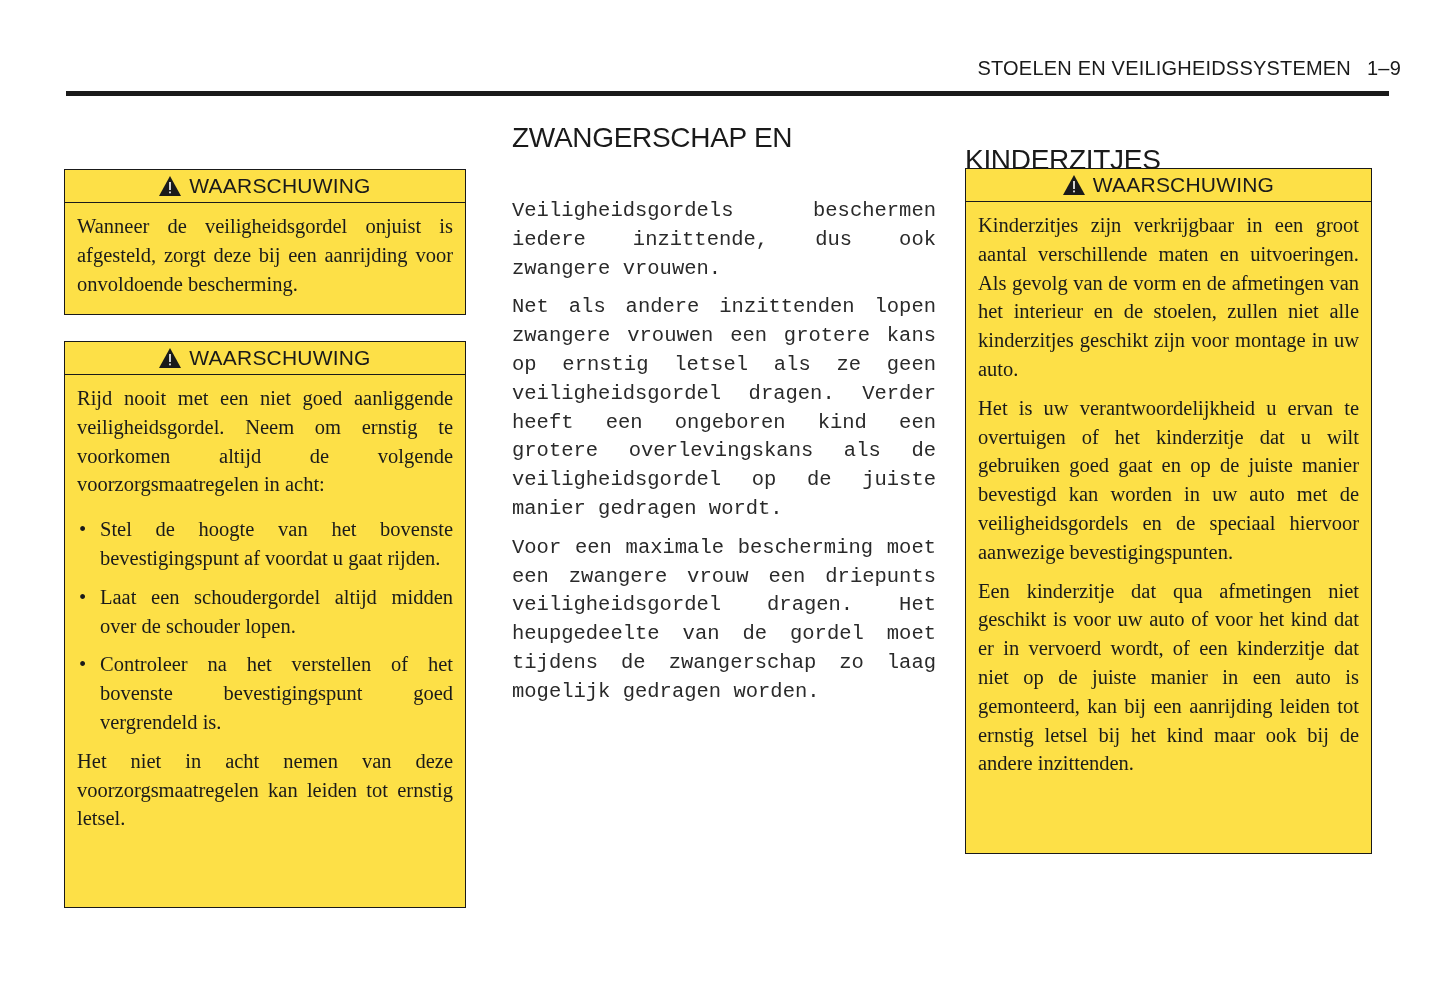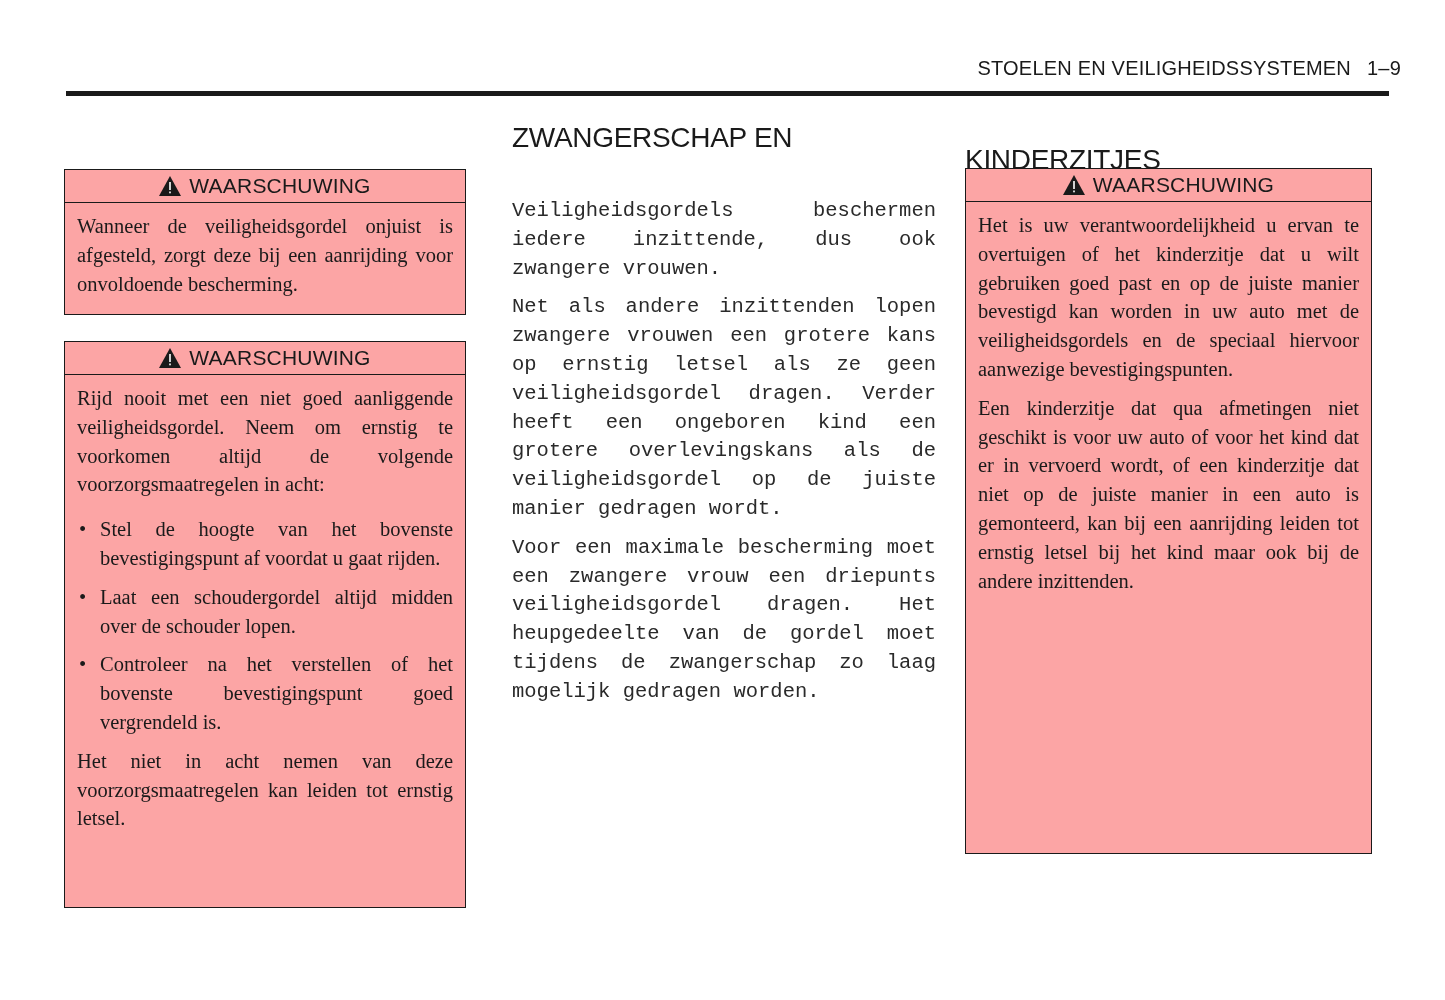--- a/index.html
+++ b/index.html
@@ -25,21 +25,21 @@
     .col-right { left: 965px; width: 423px; }
 
     .section-title {
       font-family: "Liberation Sans", sans-serif;
       font-weight: normal; font-size: 28px; line-height: 34px;
       letter-spacing: -0.3px; margin: 0; color: #1a1a1a;
     }
 
     .warn-box {
       position: absolute; left: 0; right: 16px;
-      border: 1.5px solid #1a1a1a; box-sizing: border-box; background: #fca5a5;
+      border: 1.5px solid #1a1a1a; box-sizing: border-box; background: #fde047;
     }
     .warn-head {
       height: 32px; border-bottom: 1.5px solid #1a1a1a;
       display: flex; align-items: center; justify-content: center;
       font-family: "Liberation Sans", sans-serif;
       font-size: 21px; letter-spacing: 0.2px; color: #1a1a1a;
     }
     .warn-head svg { width: 22px; height: 20px; margin-right: 8px; margin-top: -1px; }
     .warn-body {
       padding: 9px 12px 10px 12px;
@@ -122,17 +122,18 @@
   <div class="warn-box" style="top:168px; height:686px;">
     <div class="warn-head">
       <svg viewBox="0 0 22 20">
         <path d="M11 0 L22 20 L0 20 Z" fill="#1a1a1a"></path>
         <rect x="10.2" y="6" width="1.6" height="8" fill="#fff"></rect>
         <rect x="10.2" y="15.5" width="1.6" height="1.8" fill="#fff"></rect>
       </svg>
       <span>WAARSCHUWING</span>
     </div>
     <div class="warn-body">
-      <p>Het is uw verantwoordelijkheid u ervan te overtuigen of het kinderzitje dat u wilt gebruiken goed past en op de juiste manier bevestigd kan worden in uw auto met de veiligheidsgordels en de speciaal hiervoor aanwezige bevestigingspunten.</p>
+      <p>Kinderzitjes zijn verkrijgbaar in een groot aantal verschillende maten en uitvoeringen. Als gevolg van de vorm en de afmetingen van het interieur en de stoelen, zullen niet alle kinderzitjes geschikt zijn voor montage in uw auto.</p>
+      <p>Het is uw verantwoordelijkheid u ervan te overtuigen of het kinderzitje dat u wilt gebruiken goed gaat en op de juiste manier bevestigd kan worden in uw auto met de veiligheidsgordels en de speciaal hiervoor aanwezige bevestigingspunten.</p>
       <p>Een kinderzitje dat qua afmetingen niet geschikt is voor uw auto of voor het kind dat er in vervoerd wordt, of een kinderzitje dat niet op de juiste manier in een auto is gemonteerd, kan bij een aanrijding leiden tot ernstig letsel bij het kind maar ook bij de andere inzittenden.</p>
     </div>
   </div>
 </div>
 
 </body></html>

